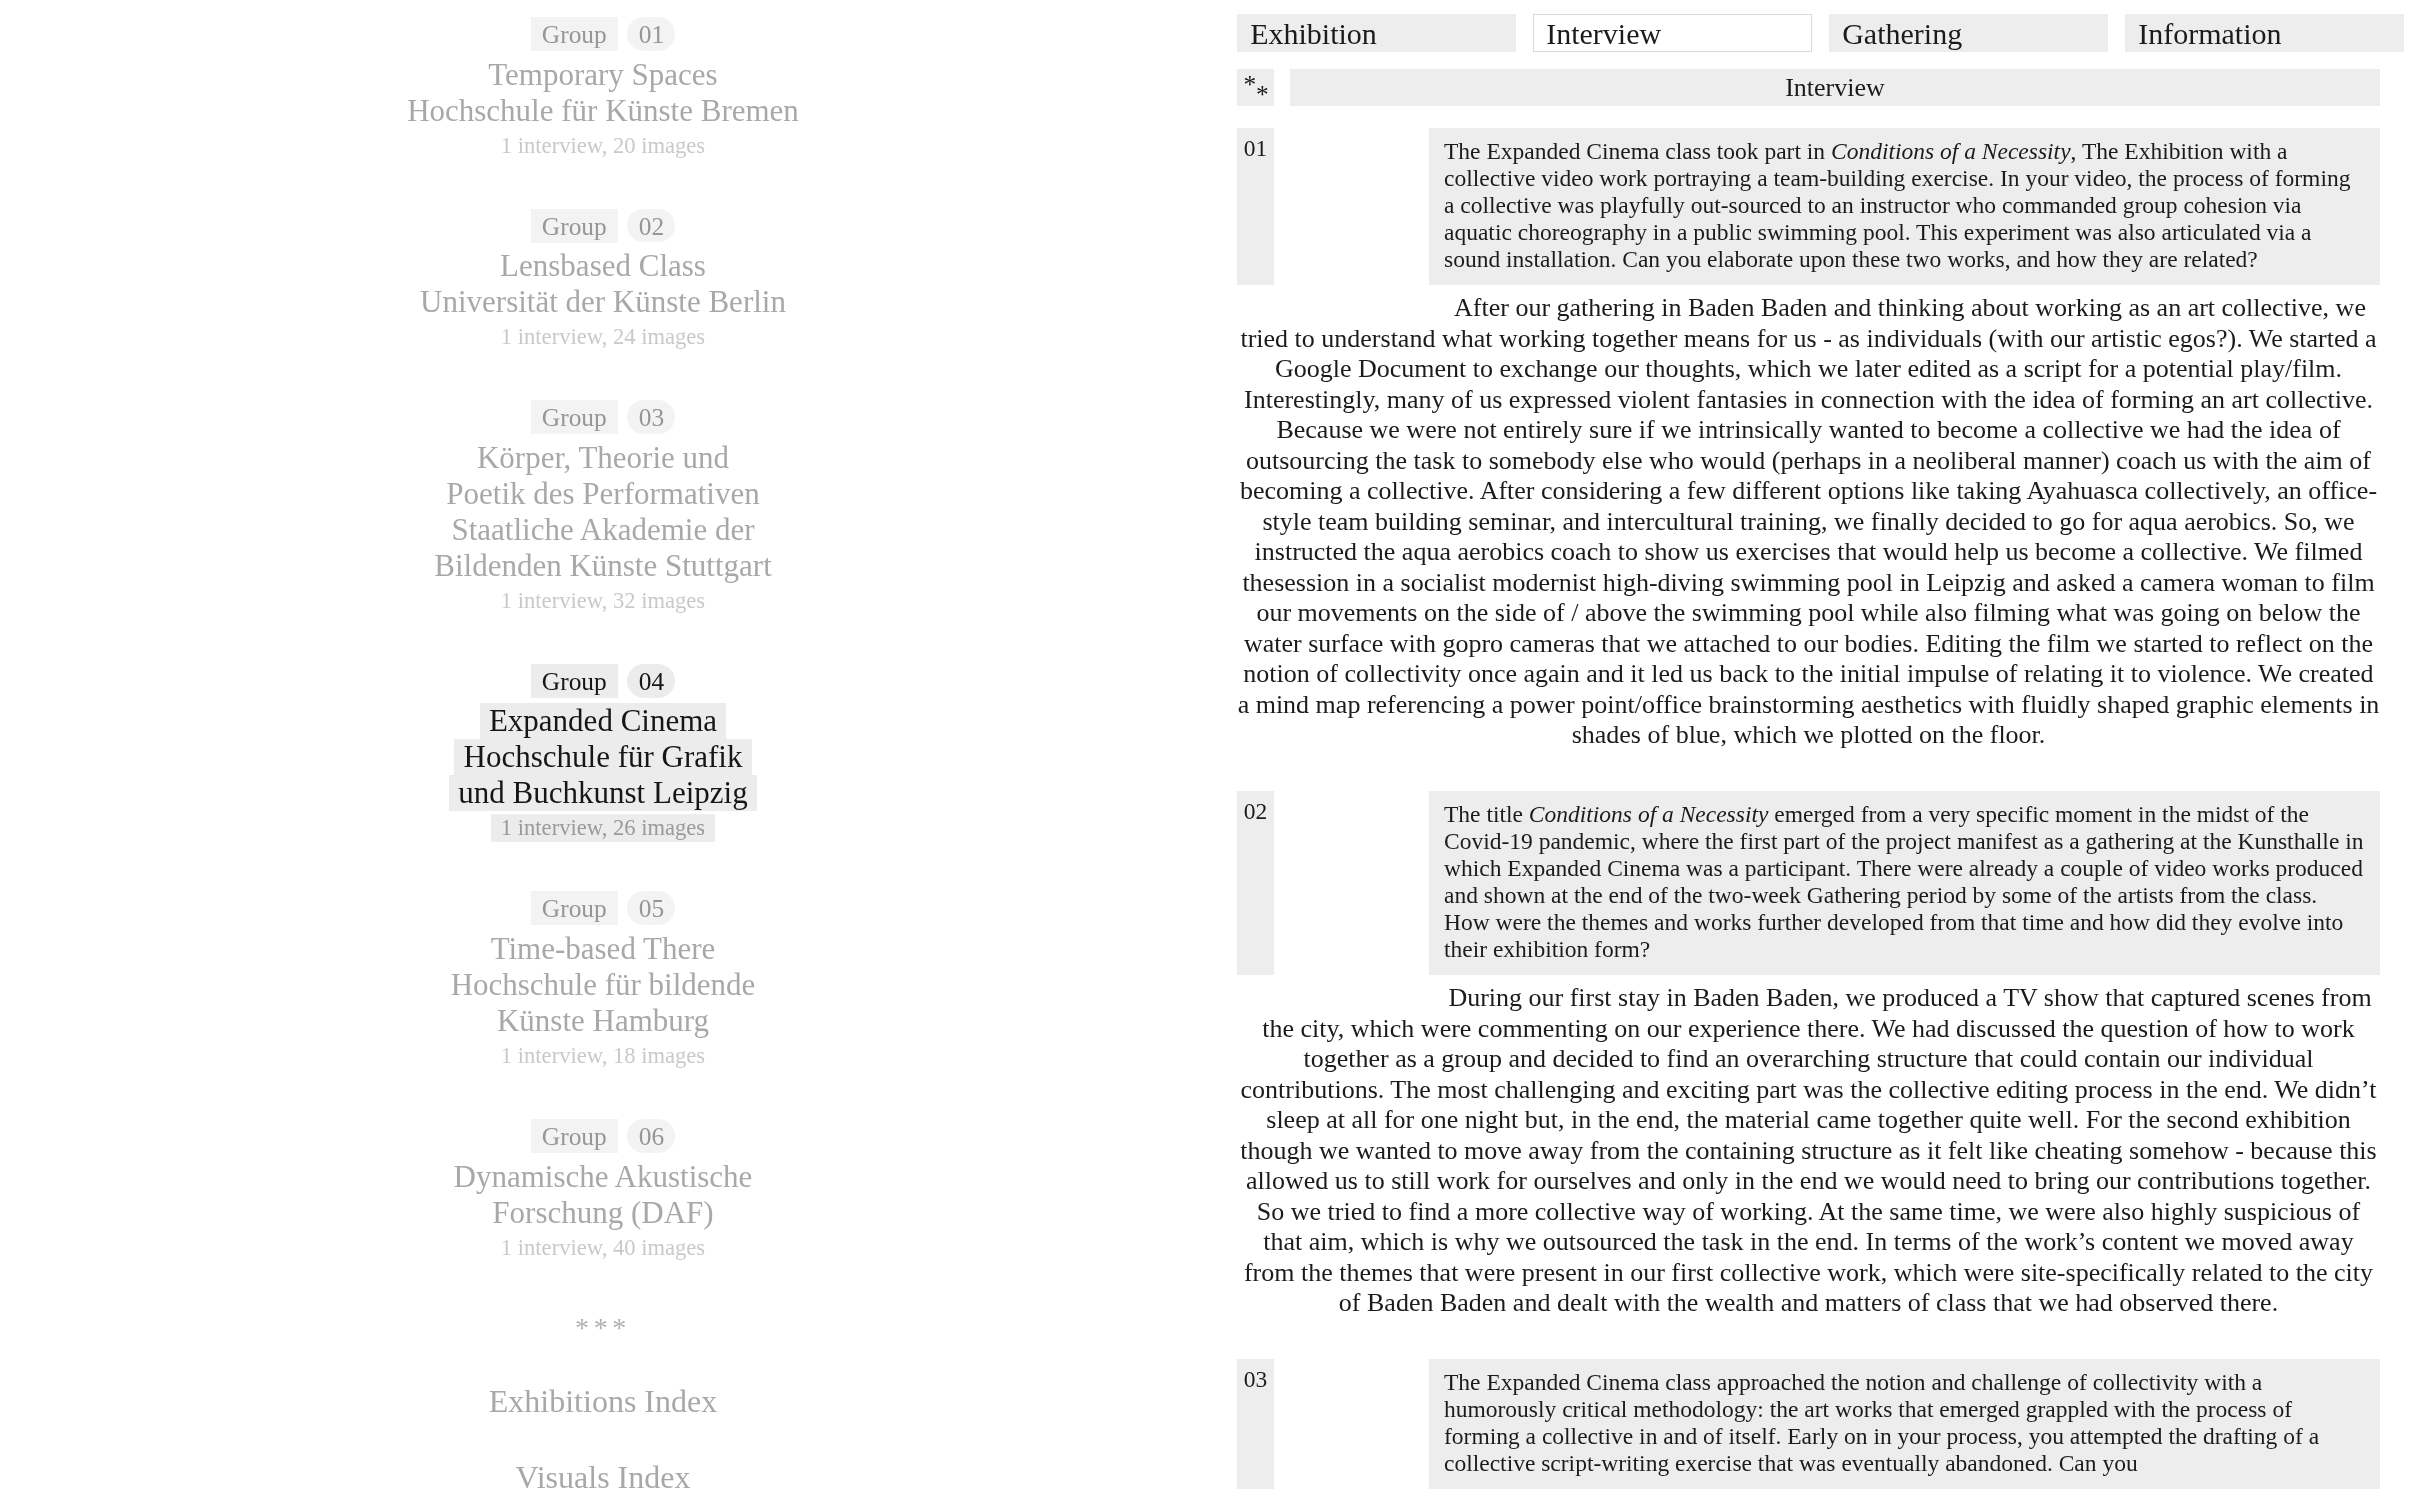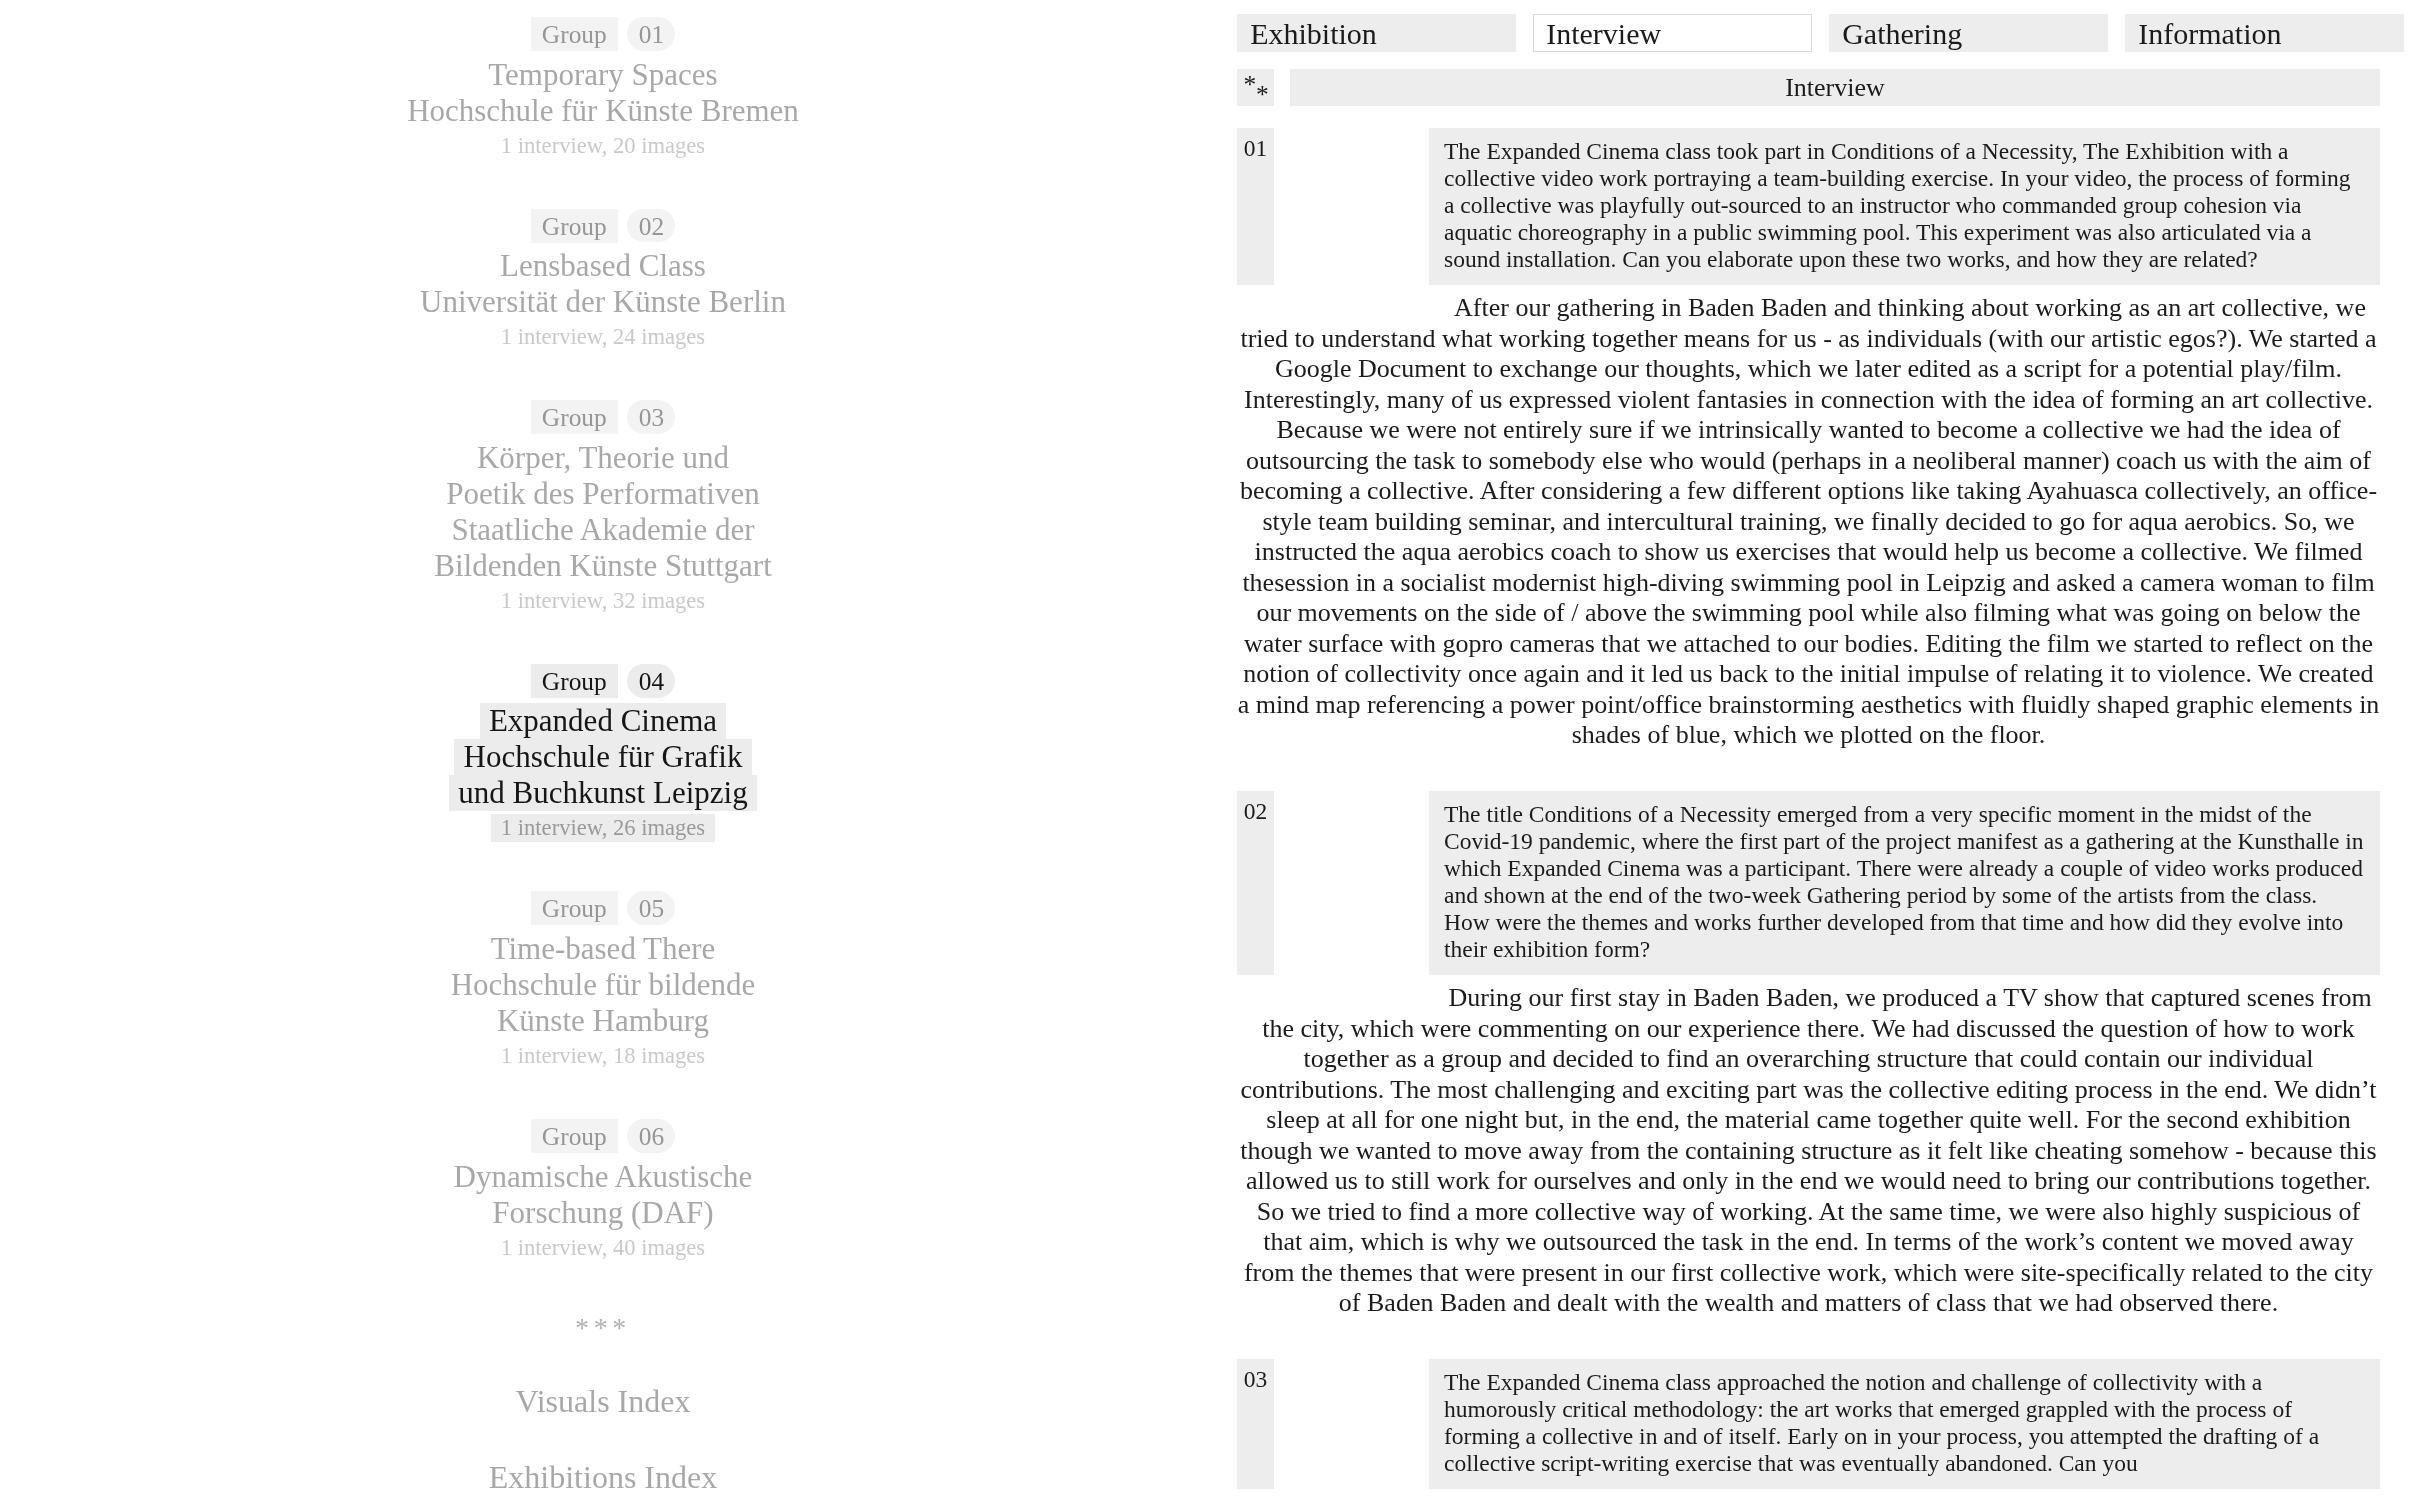--- a/index.html
+++ b/index.html
@@ -67,21 +67,21 @@
   .qa-number{
     flex:0 0 37px;width:37px;background:#ededed;
     font-size:23.5px;line-height:27px;color:#1b1b1b;text-align:center;padding-top:7.5px;
     box-sizing:border-box;
   }
   .qa-question{
     margin-left:155px;width:951px;box-sizing:border-box;background:#ededed;
     padding:10.4px 15px 12.2px 15px;
     font-size:23.5px;line-height:27px;color:#1b1b1b;text-align:left;
   }
-  .qa-question .it{}
+  .qa-question .it{font-style:italic;}
   .qa-answer{
     margin-top:8px;font-size:26px;line-height:30.5px;color:#1b1b1b;
     text-indent:203px;text-align:center;
   }
   .qa-block + .qa-block{margin-top:40px;}
 </style>
 </head>
 <body>
 
 <aside class="sidebar">
@@ -152,22 +152,22 @@
     </div>
     <div class="group-title">
           <div><span class="tline">Dynamische Akustische</span></div>
           <div><span class="tline">Forschung (DAF)</span></div>
         </div>
     <span class="group-meta">1 interview, 40 images</span>
   </div>
     </div>
   <div class="separator">***</div>
   <div id="indexes-container">
+      <div class="index-item">Exhibitions Index</div>
       <div class="index-item">Visuals Index</div>
-      <div class="index-item">Exhibitions Index</div>
     </div>
 </aside>
 
 <main class="panel">
   <nav class="tabs" id="tabs-container">
       <div class="tab">
     <span>Exhibition</span>
   </div>
       <div class="tab active">
     <span>Interview</span>

